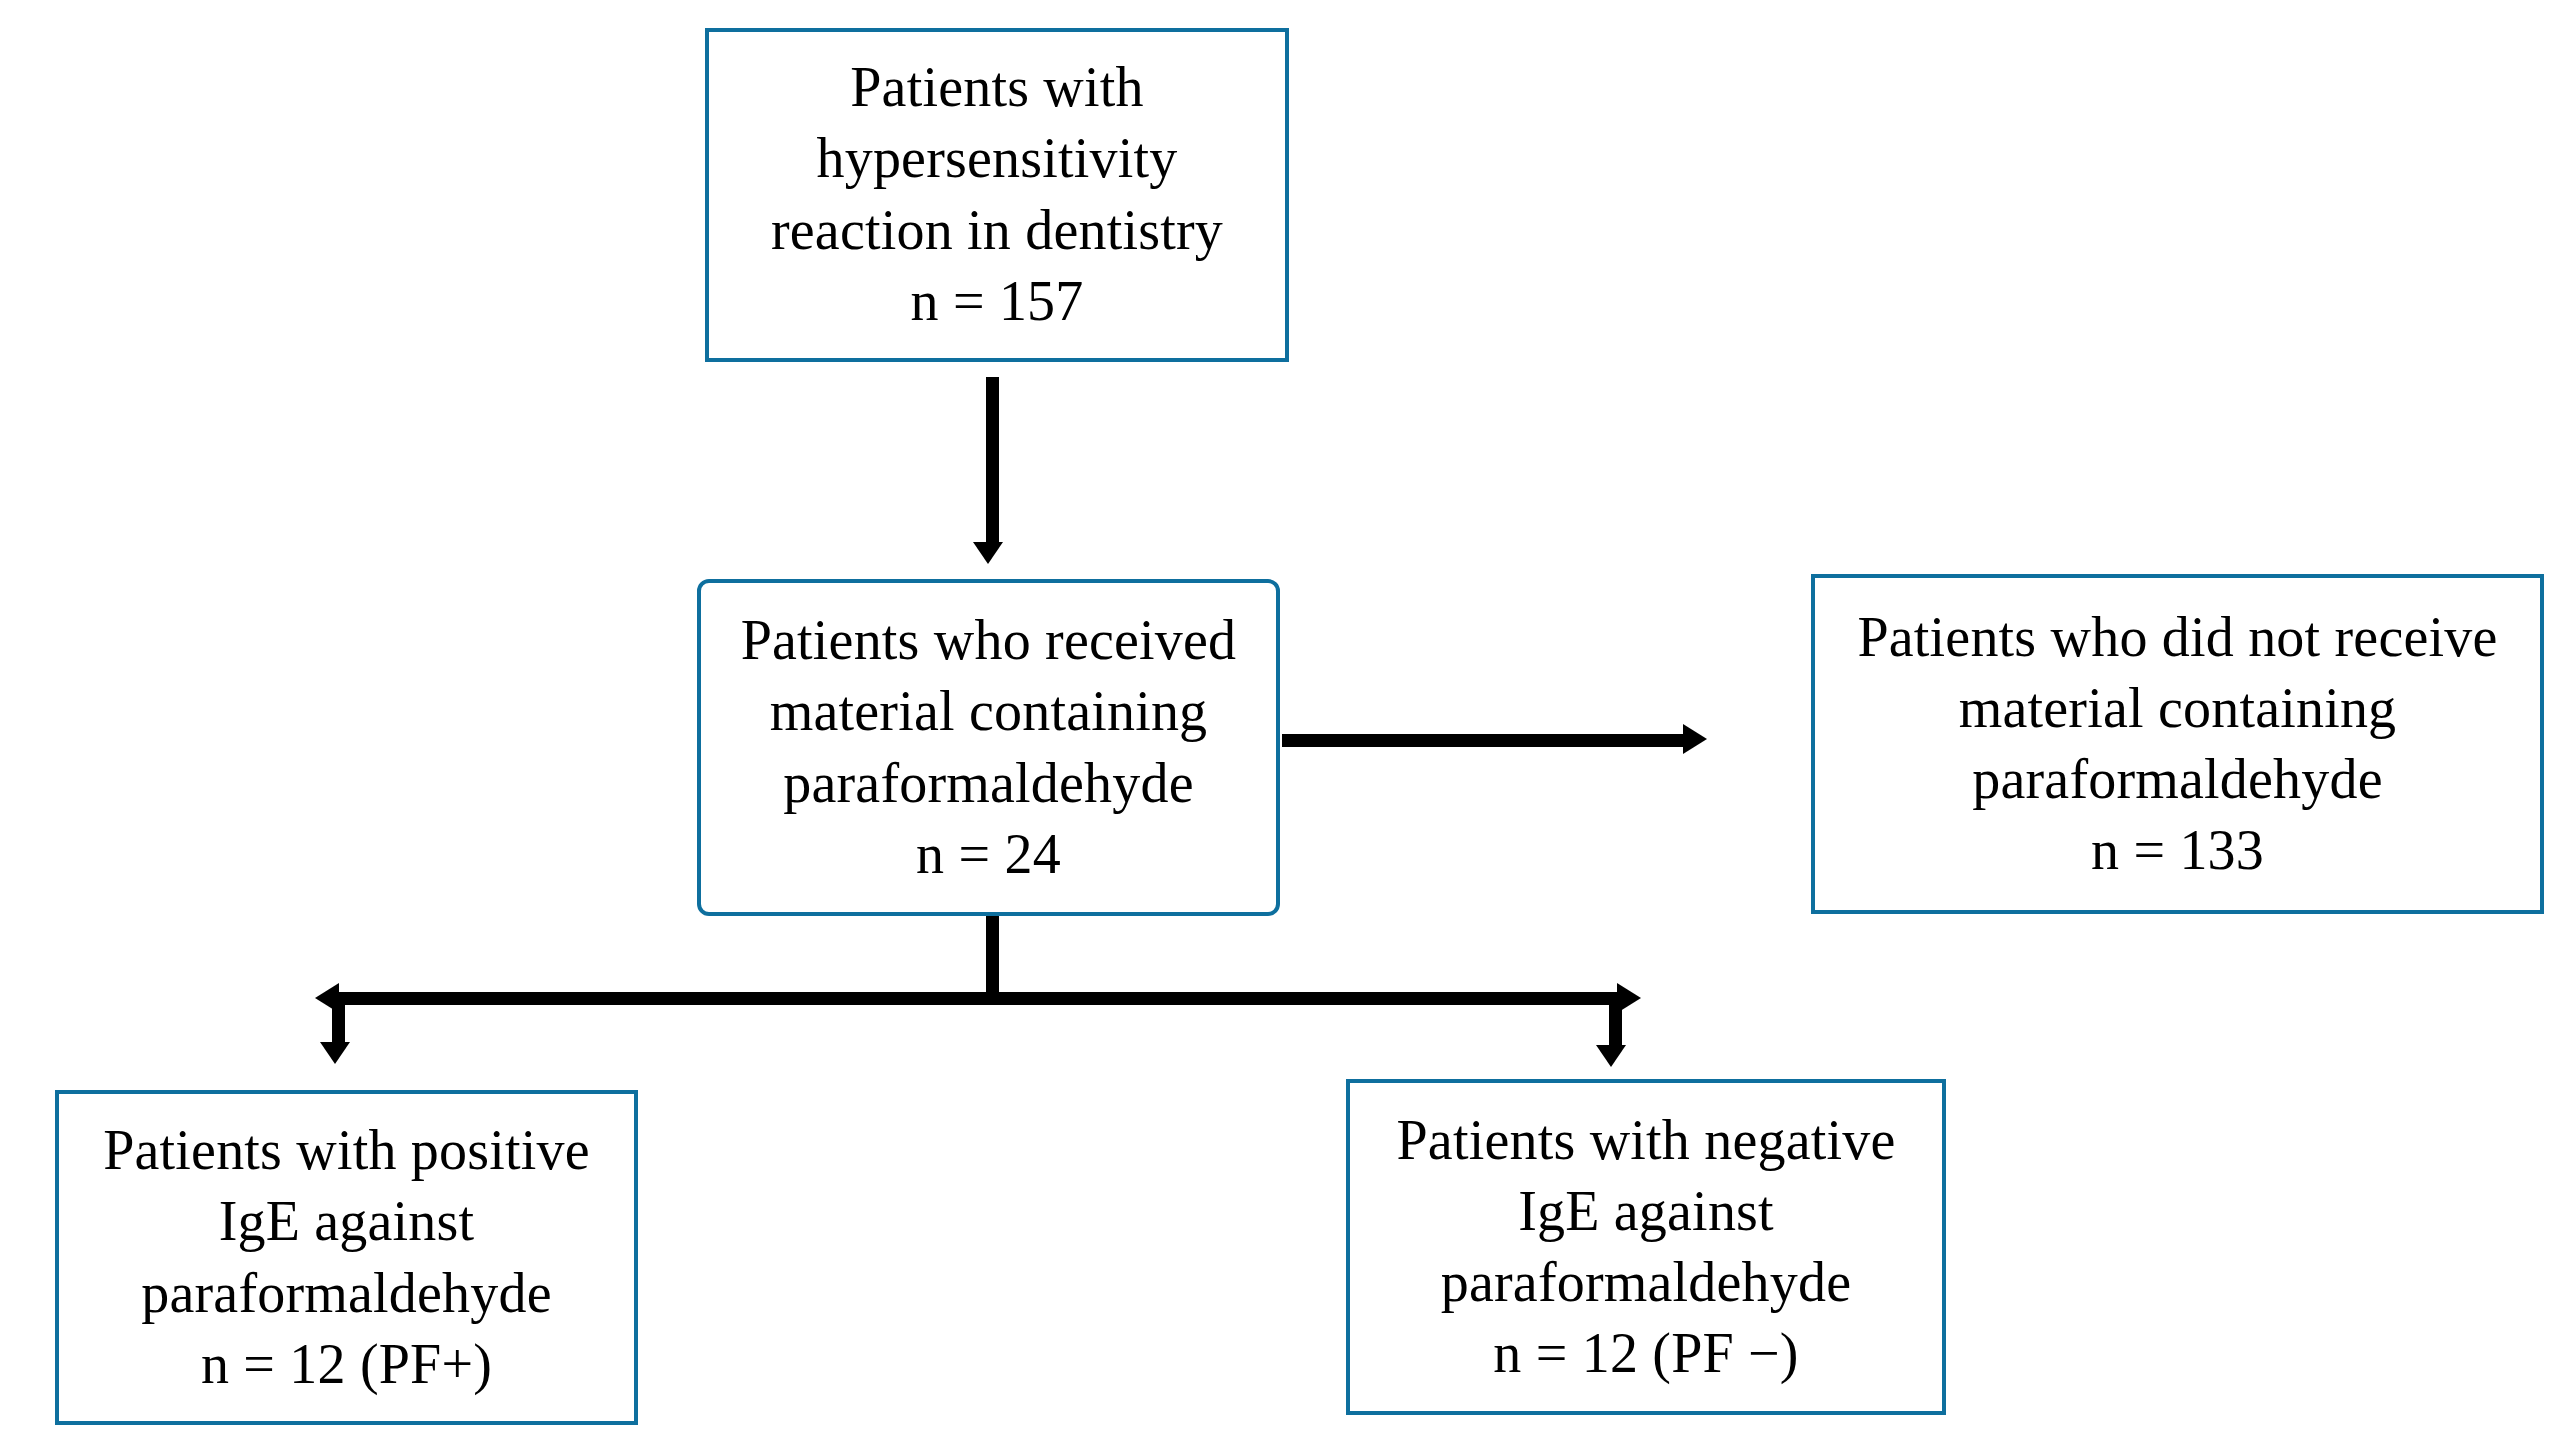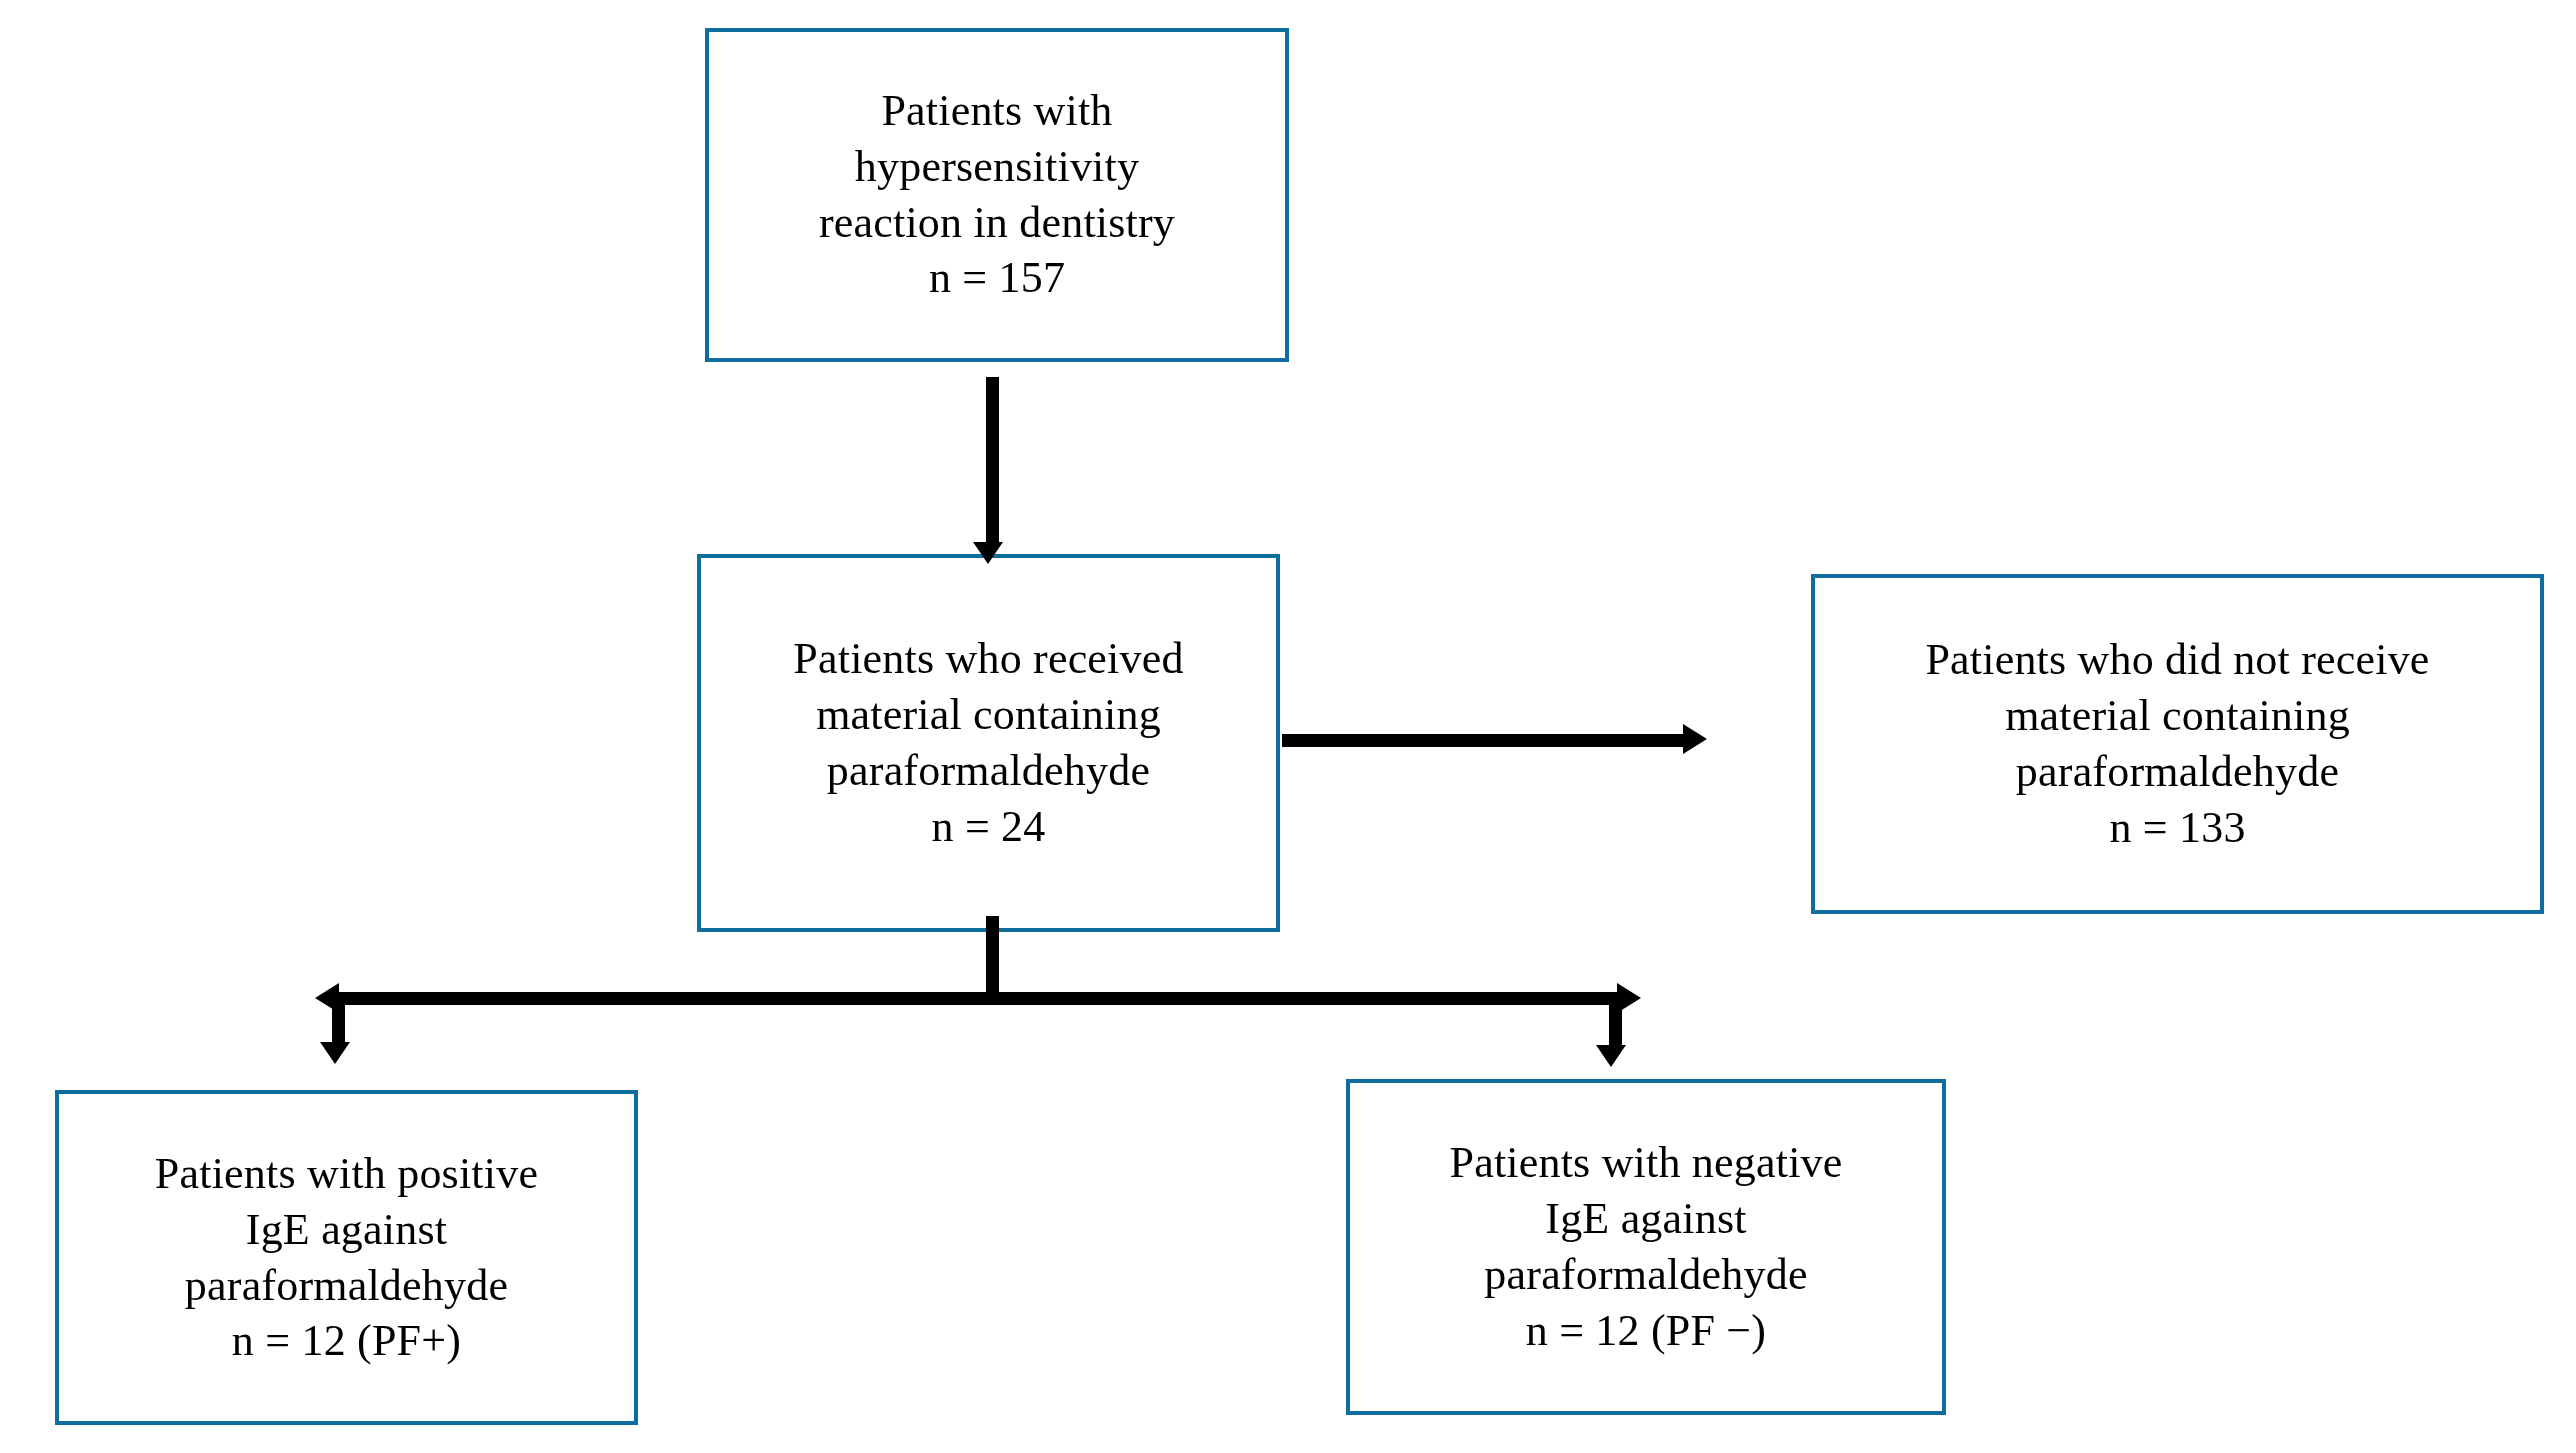--- a/index.html
+++ b/index.html
@@ -22,21 +22,21 @@
     box-sizing: border-box;
     background: #ffffff;
     border: 4.6px solid #0e6f9e;
     display: flex;
     align-items: center;
     justify-content: center;
     text-align: center;
   }
   .node-text {
     color: #000000;
-    font-size: 44px;
+    font-size: 56px;
     line-height: 1.27;
     letter-spacing: 0.2px;
     padding: 0 13px;
     white-space: pre-line;
     text-align: center;
   }
   
   .conn-v {
     position: absolute;
     background: #000000;
@@ -67,21 +67,21 @@
     position: absolute;
     width: 0;
     height: 0;
     border-top: 15.6px solid transparent;
     border-bottom: 15.6px solid transparent;
     border-right: 24px solid #000000;
   }
 
   
   #node-top      { left: 705px;  top: 27.5px;   width: 584px; height: 334px; }
-  #node-received { left: 697px;  top: 554px;  width: 583px; height: 378px; }
+  #node-received { left: 697px;  top: 579px;  width: 583px; height: 337px; border-radius: 12px; }
   #node-notrecv  { left: 1811px; top: 574px;  width: 733px; height: 340px; }
   #node-pfpos    { left: 55px;   top: 1090px; width: 583px; height: 335px; }
   #node-pfneg    { left: 1346px; top: 1079px; width: 600px; height: 336px; }
 
   
   #edge1-stem  { left: 986px; top: 377px; height: 167px; }
   #edge1-head  { left: 973px; top: 542px; }
 
   
   #edge2-stem  { left: 1282px; top: 734px; width: 405px; }

